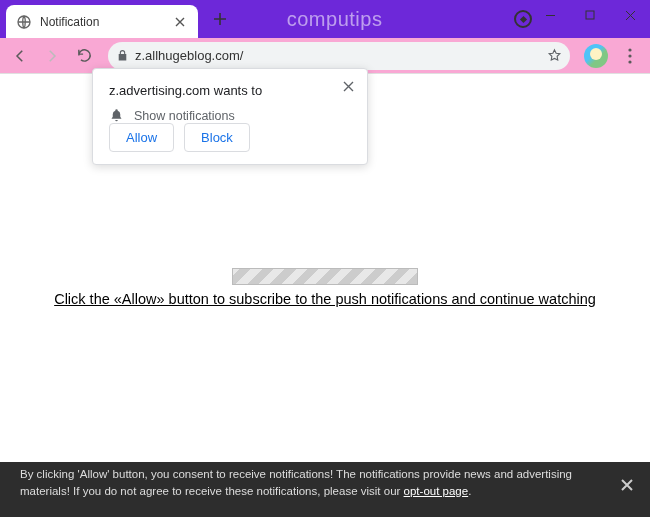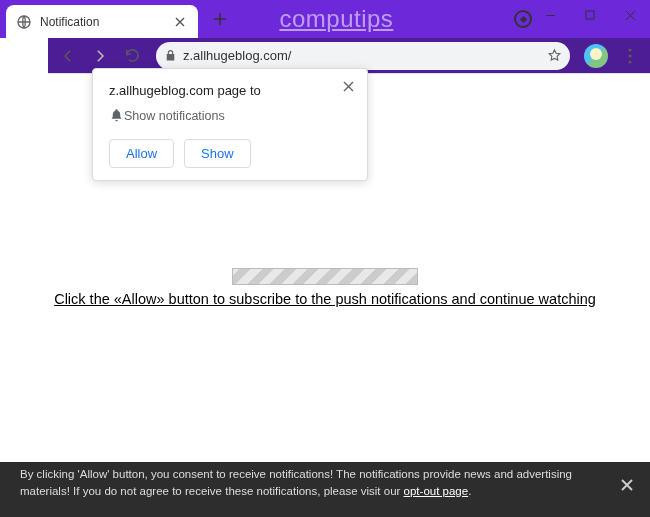--- a/index.html
+++ b/index.html
@@ -36,24 +36,23 @@
     .tab .tab-close { font-size: 14px; color: #555; cursor: pointer; width:16px; height:16px; display:flex;align-items:center;justify-content:center;}
     .newtab {
       margin-left: 8px;
       width: 28px; height: 28px;
       display: flex; align-items: center; justify-content: center;
       color: #333; font-size: 18px; cursor: pointer;
     }
     .watermark {
       position: absolute;
       left: 50%; transform: translateX(-40%);
-      font-size: 24px; color: rgba(255,255,255,0.55);
+      font-size: 20px; color: rgba(255,255,255,0.55);
       font-weight: 400; letter-spacing: 0.5px;
       pointer-events:none;
-      text-decoration:underline;
     }
     .shield {
       position: absolute;
       right: 118px; top: 10px;
       width: 18px; height: 18px; border-radius: 50%;
       border: 2px solid #333;
       display:flex;align-items:center;justify-content:center;
     }
     .shield svg { width:9px; height:9px; }
     .win-controls {
@@ -61,27 +60,26 @@
       display: flex;
     }
     .win-btn {
       width: 40px; height: 30px;
       display: flex; align-items: center; justify-content: center;
       color: #333; cursor: pointer;
     }
     
     .toolbar {
       height: 36px;
-      background: #4c1d95;
+      background: #f9a8d4;
       border-bottom: 1px solid #e0e0e0;
       display: flex;
       align-items: center;
       padding: 0 6px;
       gap: 4px;
-      margin-left: 48px;
     }
     .nav-btn {
       width: 28px; height: 28px;
       display: flex; align-items: center; justify-content: center;
       color: #5a5a5a; cursor: pointer; border-radius: 14px;
     }
     .nav-btn.disabled { color: #bbb; cursor: default;}
     .addressbar {
       flex: 1;
       height: 28px;
@@ -120,21 +118,21 @@
       padding: 14px 16px 12px 16px;
       z-index: 10;
     }
     .perm-close {
       position: absolute; right: 8px; top: 6px;
       width: 22px; height: 22px;
       display:flex;align-items:center;justify-content:center;
       color:#5f6368; cursor:pointer;
     }
     .perm-title { font-size: 13px; color: #202124; margin-bottom: 10px; }
-    .perm-row { display: flex; align-items: center; margin-bottom: 16px;}
+    .perm-row { display: flex; align-items: center; gap: 10px; }
     .perm-row .bell { color:#5f6368; }
     .perm-row span { font-size: 12.5px; color:#5f6368; }
     .perm-buttons { display: flex; gap: 10px;}
     .perm-btn {
       padding: 6px 16px;
       border: 1px solid #dadce0;
       background: #fff;
       border-radius: 4px;
       font-size: 13px;
       color: #1a73e8;
@@ -285,26 +283,26 @@
     </div>
   </div>
 </div>
 
 <div class="perm-popup">
   <div class="perm-close">
     <svg width="11" height="11" viewBox="0 0 11 11" stroke="currentColor" stroke-width="1.4">
         <path d="M1 1l9 9M10 1l-9 9"></path>
       </svg>
   </div>
-  <div class="perm-title">z.allhugeblog.com page to</div>
+  <div class="perm-title">z.advertising.com wants to</div>
   <div class="perm-row">
     <span class="bell">
       <svg width="15" height="15" viewBox="0 0 24 24" fill="currentColor">
           <path d="M12 2a2 2 0 0 0-2 2v.3A6 6 0 0 0 6 10v4l-2 3h16l-2-3v-4a6 6 0 0 0-4-5.7V4a2 2 0 0 0-2-2zm-2 17a2 2 0 0 0 4 0h-4z"></path>
         </svg>
     </span>
     <span>Show notifications</span>
   </div>
   <div class="perm-buttons">
     <button class="perm-btn">Allow</button>
-    <button class="perm-btn">Show</button>
+    <button class="perm-btn">Block</button>
   </div>
 </div>
 
 </body></html>

